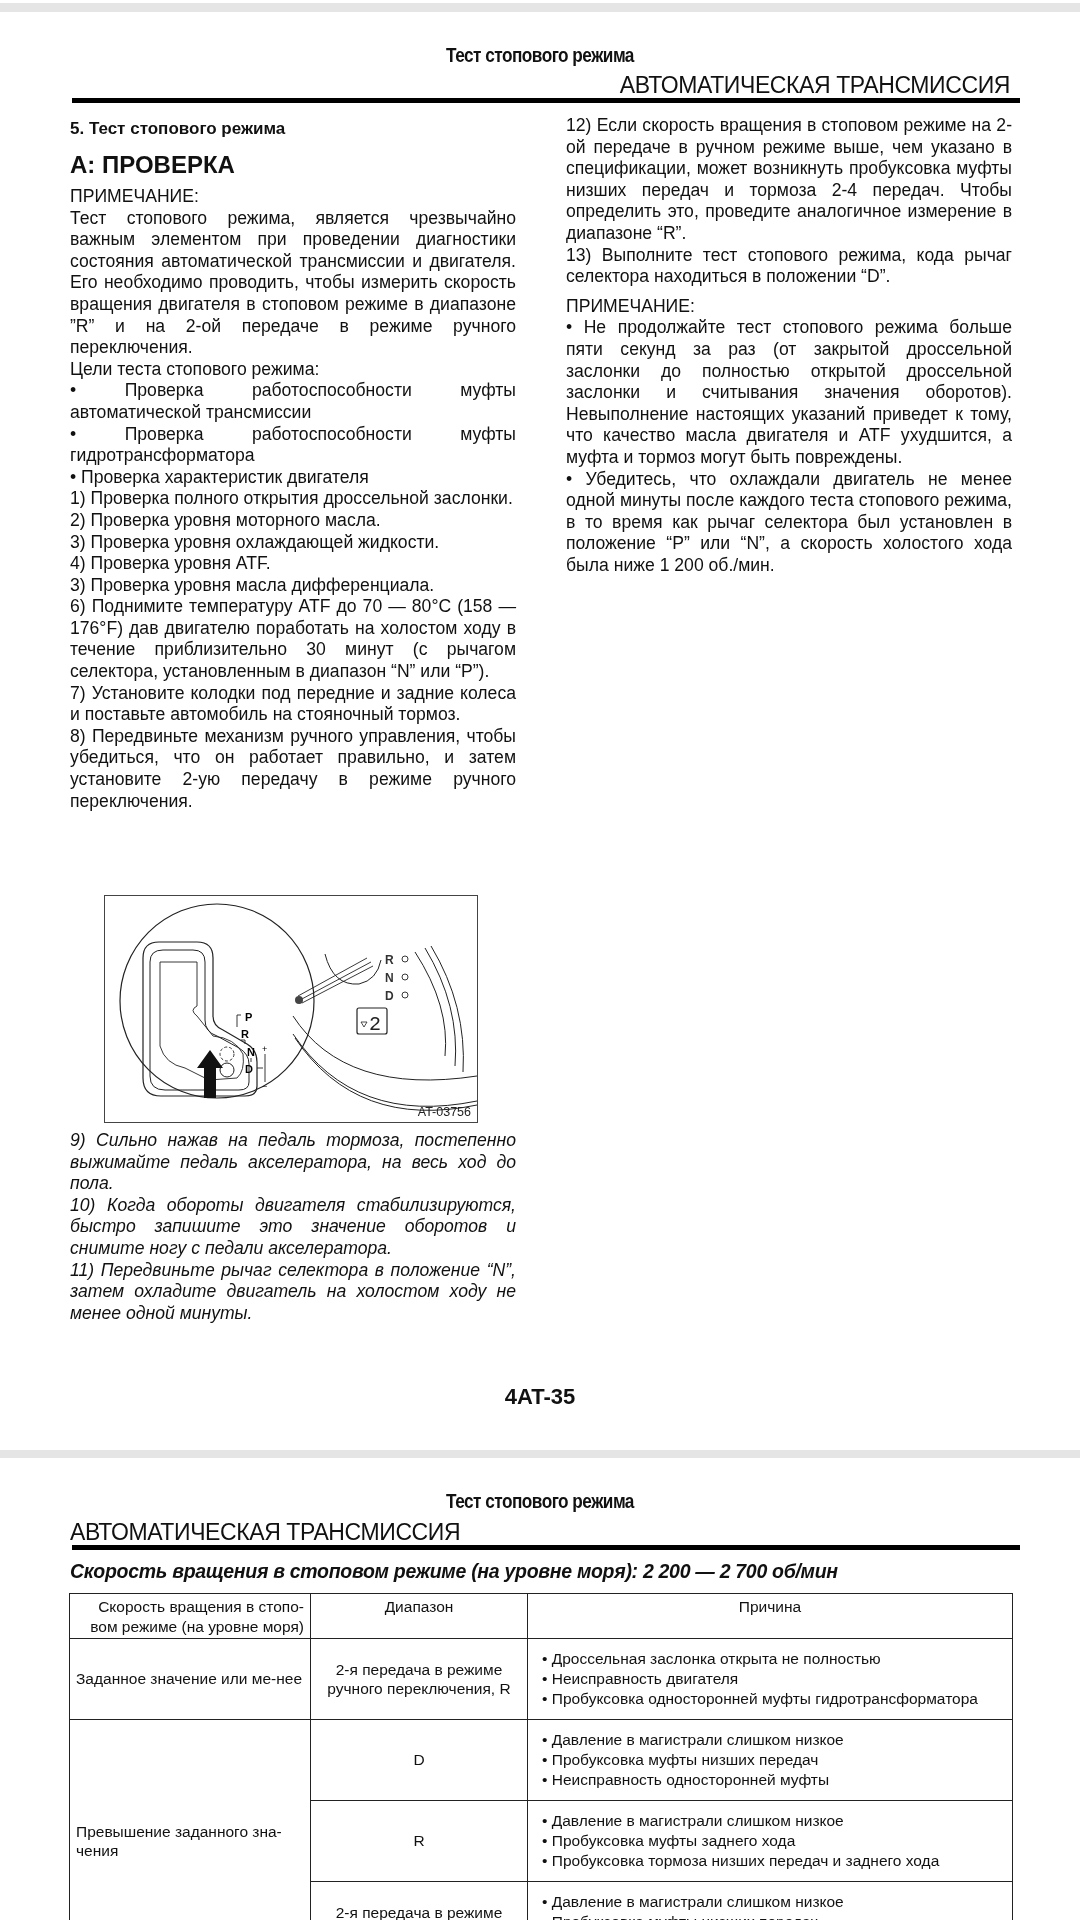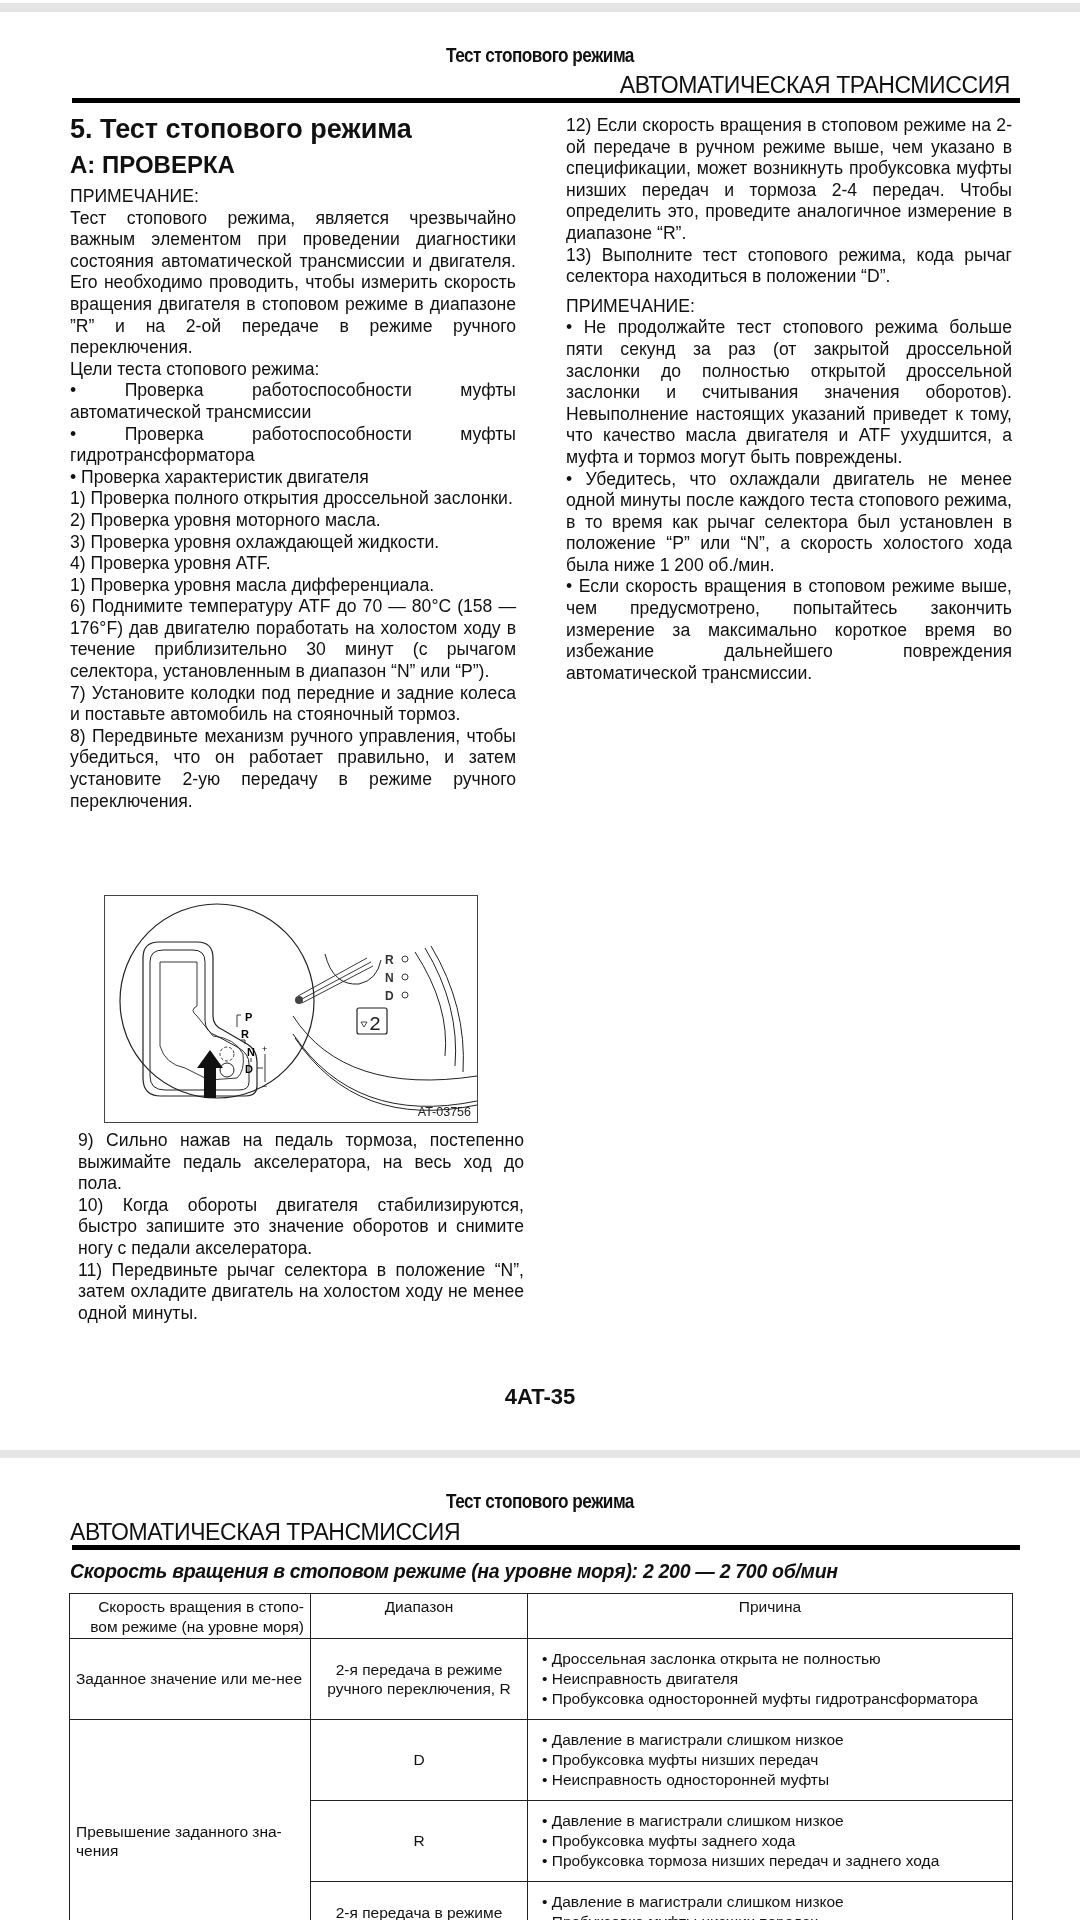--- a/index.html
+++ b/index.html
@@ -20,21 +20,21 @@
   .hdr-sub {
     position: absolute; font-size: 23px; letter-spacing: -0.4px;
   }
   .rule { position: absolute; left: 72px; width: 948px; height: 5px; background: #000; }
 
   .col {
     position: absolute; width: 446px; font-size: 17.6px; line-height: 21.6px;
     text-align: justify;
   }
   .col p { margin: 0; }
-  .h1 { font-weight: bold; font-size: 27px; line-height: 34px; margin: 0 0 4px 0; text-align: left; }
+  .h1 { font-weight: bold; font-size: 17px; line-height: 34px; margin: 0 0 4px 0; text-align: left; }
   .h2 { font-weight: bold; font-size: 24px; line-height: 30px; margin: 0 0 6px 0; text-align: left; }
   .note-h { margin-top: 0; }
   .gap { height: 8px; }
 
   .figure {
     position: absolute; left: 104px; top: 895px; width: 372px; height: 226px;
     border: 1px solid #444; background: #fff;
   }
   .fig-label {
     position: absolute; right: 6px; bottom: 3px; font-size: 12.5px; color: #222; margin-top: 40px;
@@ -81,21 +81,21 @@
   <p class="note-h">ПРИМЕЧАНИЕ:</p>
   <p>Тест стопового режима, является чрезвычайно важным элементом при проведении диагностики состояния автоматической трансмиссии и двигателя. Его необходимо проводить, чтобы измерить скорость вращения двигателя в стоповом режиме в диапазоне ”R” и на 2-ой передаче в режиме ручного переключения.</p>
   <p>Цели теста стопового режима:</p>
   <p>• Проверка работоспособности муфты автоматической трансмиссии</p>
   <p>• Проверка работоспособности муфты гидротрансформатора</p>
   <p>• Проверка характеристик двигателя</p>
   <p>1) Проверка полного открытия дроссельной заслонки.</p>
   <p>2) Проверка уровня моторного масла.</p>
   <p>3) Проверка уровня охлаждающей жидкости.</p>
   <p>4) Проверка уровня ATF.</p>
-  <p>1) Проверка уровня масла дифференциала.</p>
+  <p>3) Проверка уровня масла дифференциала.</p>
   <p>6) Поднимите температуру ATF до 70 — 80°C (158 — 176°F) дав двигателю поработать на холостом ходу в течение приблизительно 30 минут (с рычагом селектора, установленным в диапазон “N” или “P”).</p>
   <p>7) Установите колодки под передние и задние колеса и поставьте автомобиль на стояночный тормоз.</p>
   <p>8) Передвиньте механизм ручного управления, чтобы убедиться, что он работает правильно, и затем установите 2-ую передачу в режиме ручного переключения.</p>
 </div>
 
 <div class="figure">
   <svg width="372" height="226" viewBox="0 0 372 226">
 
     <circle cx="112" cy="105" r="97" fill="none" stroke="#222" stroke-width="1.2"></circle>
     <path d="M38 62 Q38 46 54 46 L92 46 Q108 46 108 62 L108 120 Q108 130 118 134 L142 148 Q152 154 152 166 L152 190 Q152 200 140 200 L56 200 Q38 200 38 182 Z" fill="none" stroke="#222" stroke-width="1.2"></path>
@@ -128,34 +128,33 @@
     <circle cx="300" cy="63" r="3" fill="none" stroke="#222" stroke-width="0.9"></circle>
     <circle cx="300" cy="81" r="3" fill="none" stroke="#222" stroke-width="0.9"></circle>
     <circle cx="300" cy="99" r="3" fill="none" stroke="#222" stroke-width="0.9"></circle>
     <rect x="252" y="112" width="30" height="26" rx="2" fill="none" stroke="#222" stroke-width="1.2"></rect>
     <path d="M256 126 L262 126 L259 131 Z" fill="none" stroke="#222" stroke-width="0.8"></path>
     <text x="264" y="134" font-size="20" font-family="Liberation Mono, monospace" fill="#222">2</text>
   </svg>
   <div class="fig-label">AT-03756</div>
 </div>
 
-<div class="col" style="left:78px; top:1130px;">
+<div class="col" style="left:70px; top:1130px;font-style:italic;">
   <p>9) Сильно нажав на педаль тормоза, постепенно выжимайте педаль акселератора, на весь ход до пола.</p>
   <p>10) Когда обороты двигателя стабилизируются, быстро запишите это значение оборотов и снимите ногу с педали акселератора.</p>
   <p>11) Передвиньте рычаг селектора в положение “N”, затем охладите двигатель на холостом ходу не менее одной минуты.</p>
 </div>
 
 <div class="col" style="left:566px; top:115px;">
   <p>12) Если скорость вращения в стоповом режиме на 2-ой передаче в ручном режиме выше, чем указано в спецификации, может возникнуть пробуксовка муфты низших передач и тормоза 2-4 передач. Чтобы определить это, проведите аналогичное измерение в диапазоне “R”.</p>
   <p>13) Выполните тест стопового режима, кода рычаг селектора находиться в положении “D”.</p>
   <div class="gap"></div>
   <p>ПРИМЕЧАНИЕ:</p>
   <p>• Не продолжайте тест стопового режима больше пяти секунд за раз (от закрытой дроссельной заслонки до полностью открытой дроссельной заслонки и считывания значения оборотов). Невыполнение настоящих указаний приведет к тому, что качество масла двигателя и ATF ухудшится, а муфта и тормоз могут быть повреждены.</p>
   <p>• Убедитесь, что охлаждали двигатель не менее одной минуты после каждого теста стопового режима, в то время как рычаг селектора был установлен в положение “P” или “N”, а скорость холостого хода была ниже 1 200 об./мин.</p>
-  <p>• Если скорость вращения в стоповом режиме выше, чем предусмотрено, попытайтесь закончить измерение за максимально короткое время во избежание дальнейшего повреждения автоматической трансмиссии.</p>
 </div>
 
 <div class="page-num">4AT-35</div>
 
 <div class="band mid"></div>
 
 <div class="hdr-title" style="top:1490px;">Тест стопового режима</div>
 <div class="hdr-sub" style="top:1519px; left:70px;">АВТОМАТИЧЕСКАЯ ТРАНСМИССИЯ</div>
 <div class="rule" style="top:1545px;"></div>
 

